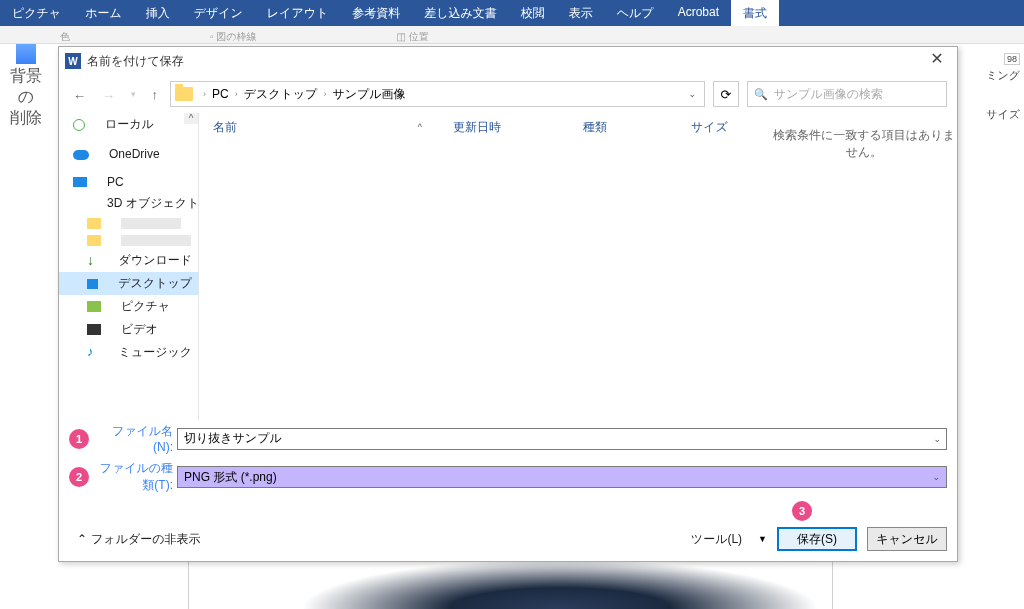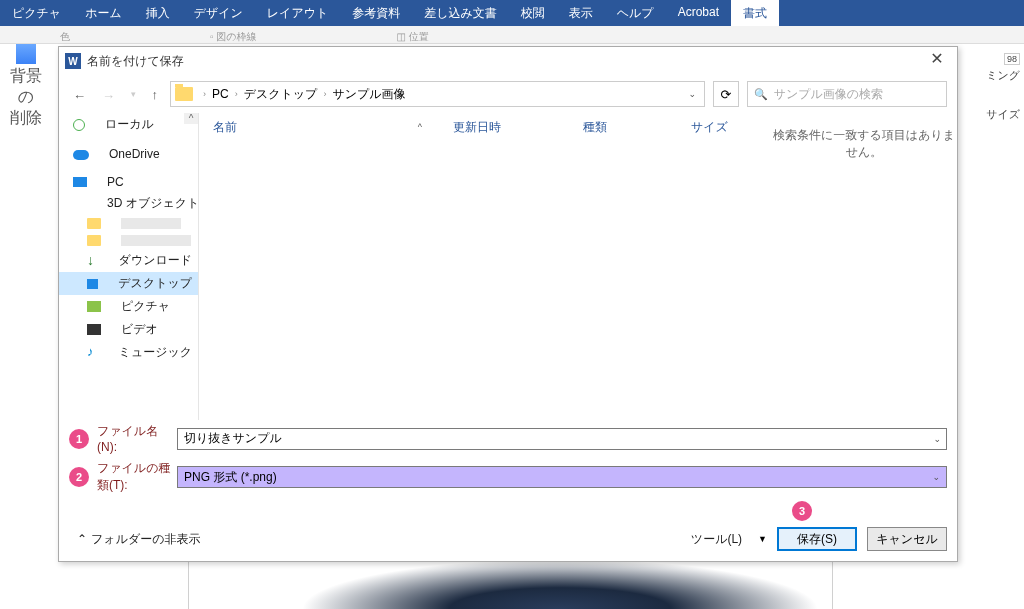--- a/index.html
+++ b/index.html
@@ -80,21 +80,21 @@
 .ch { border-right: 1px solid transparent; }
 .ch.name { width: 240px; display:flex; align-items:center; gap:8px;}
 .ch.name .sort { font-size:9px; color:#555; margin-left:auto; margin-right:30px;}
 .ch.date { width: 130px; }
 .ch.type { width: 108px; }
 .ch.size { width: 80px; }
 .empty-msg { text-align: center; color: #666; margin-top: 14px; font-size: 12px; }
 
 
 .field-row { display: flex; align-items: center; padding: 3px 10px 3px 38px; position: relative; }
-.field-label { width: 80px; text-align: left; font-size: 12px; color: #7f1d1d; padding-right: 4px;}
+.field-label { width: 80px; text-align: right; font-size: 12px; color: #3b82f6; padding-right: 4px;}
 .field-input { flex: 1; border: 1px solid #7a7a7a; height: 22px; padding: 0 6px; font-size: 12px; background:#fff; }
 .field-select { flex: 1; border: 1px solid #7a7a7a; height: 22px; padding: 0 6px; font-size: 12px; display:flex; align-items:center; background:#c4b5fd;}
 .field-select .dd { margin-left:auto; font-size:9px; color:#555; }
 .badge { width: 20px; height: 20px; border-radius: 50%; background: #ea4c89; color: #fff; font-size: 11px; font-weight: bold; display: flex; align-items: center; justify-content: center; position:absolute; left:10px; }
 
 
 .gap-row { height: 24px; }
 
 
 .bottom-row { display: flex; align-items: center; padding: 6px 10px 10px 18px; gap: 10px; position:relative;}

